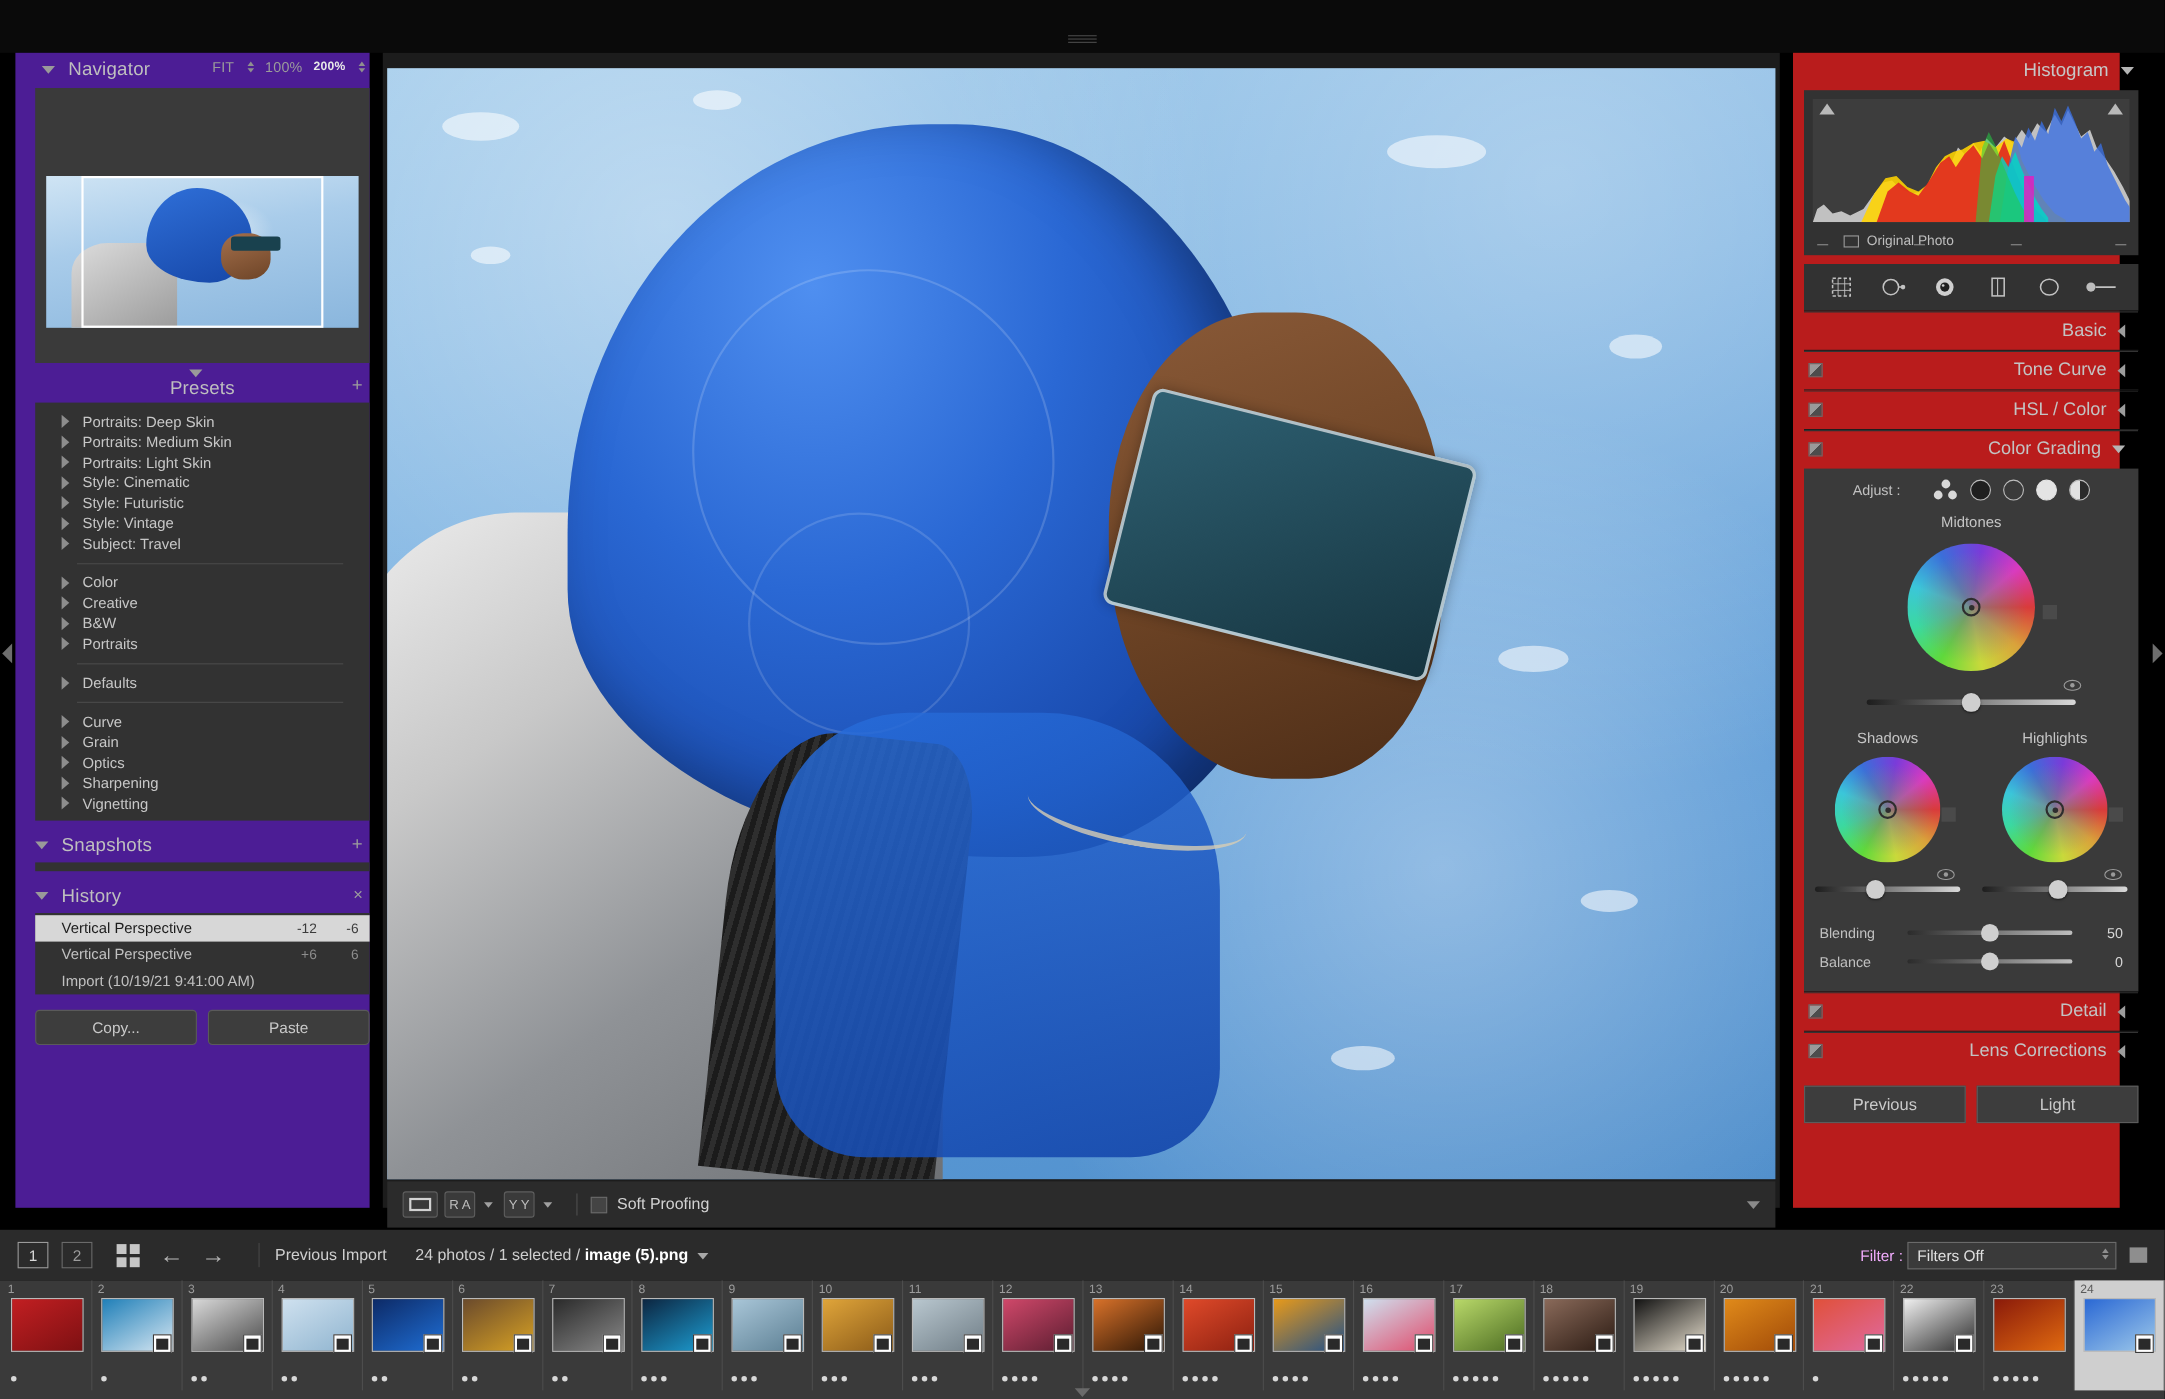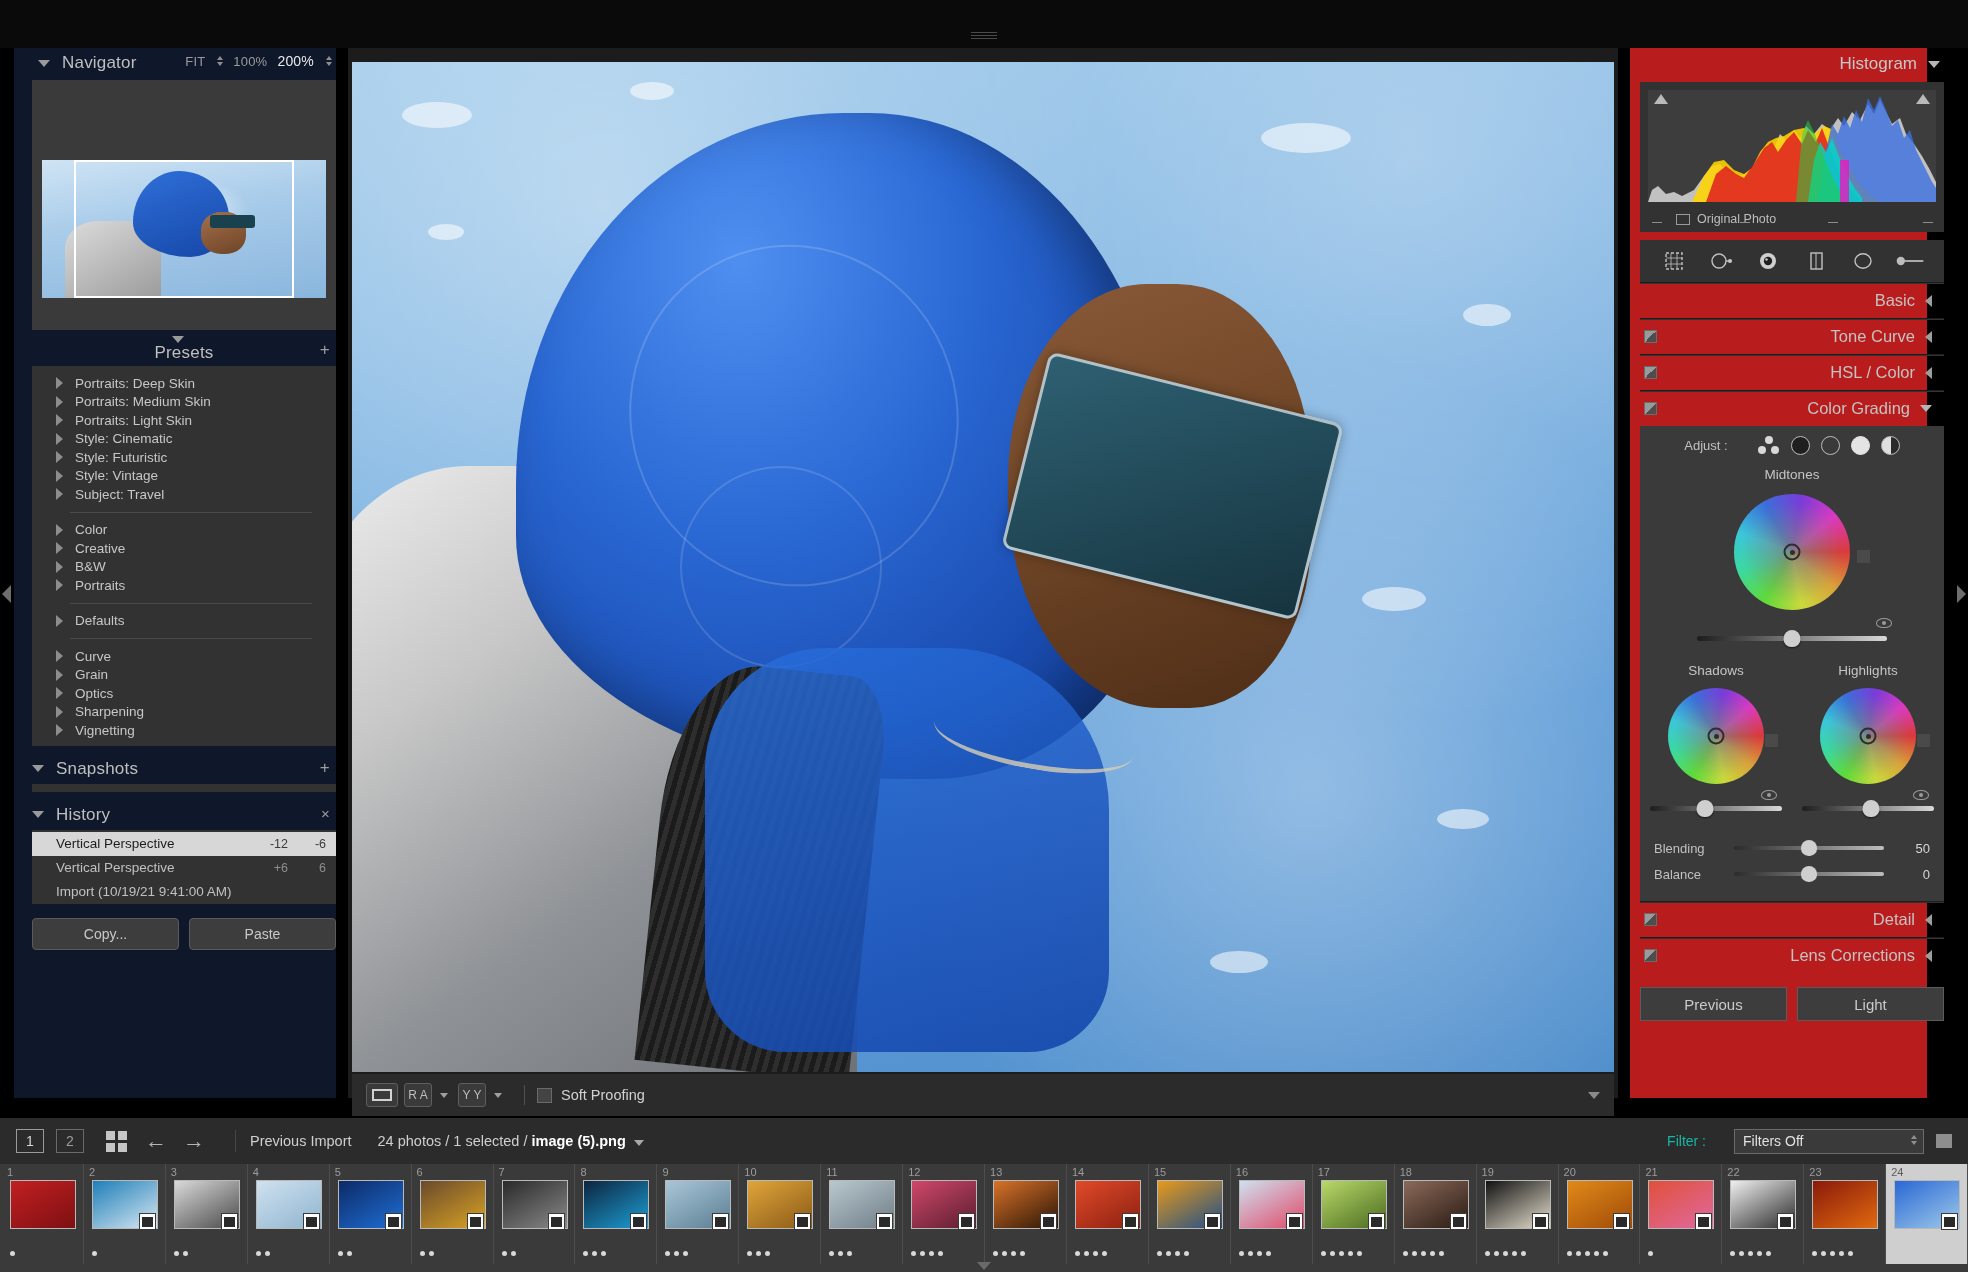--- a/index.html
+++ b/index.html
@@ -13,35 +13,35 @@
   .app { position: relative; width: 1968px; height: 1272px; background:#000; }
 
   
   .topbar { position:absolute; left:0; top:0; width:1968px; height:48px; background:#0a0a0a; }
   .topbar .grip { position:absolute; left:50%; top:32px; transform:translateX(-50%);
      width:26px; height:7px; }
   .topbar .grip i { display:block; height:1px; background:#4a4a4a; margin-bottom:2px;}
 
   
   .leftpanel { position:absolute; left:14px; top:48px; width:322px; height:1050px;
-     background:#0f172a; }
+     background:#4c1d95; }
   .lp-inner { position:absolute; left:18px; top:0; width:304px; height:100%; }
 
   .panel-head { height:30px; display:flex; align-items:center; color:#bfbfbf;
      font-size:17px; letter-spacing:.2px; position:relative; }
   .tri { width:0;height:0;border-left:6px solid transparent;border-right:6px solid transparent;
      border-top:7px solid #9a9a9a; margin-right:12px; }
   .tri.right { border:0; width:0;height:0;border-top:6px solid transparent;
      border-bottom:6px solid transparent;border-left:7px solid #8d8d8d; }
 
   .nav-head { padding-left:6px; }
   .nav-zooms { position:absolute; right:4px; top:5px; display:flex; align-items:center; gap:10px;
      font-size:13px; color:#9b9b9b; }
   .nav-zooms .z { cursor:default; }
-  .nav-zooms .z.on { color:#e8e8e8; font-weight:normal; font-size:14px; }
+  .nav-zooms .z.on { color:#e8e8e8; font-weight:bold; font-size:11px; }
   .stepper { display:inline-flex; flex-direction:column; gap:2px; margin-left:2px;}
   .stepper i { width:0;height:0;border-left:3.5px solid transparent;border-right:3.5px solid transparent; }
   .stepper i.up { border-bottom:4px solid #8f8f8f; }
   .stepper i.dn { border-top:4px solid #8f8f8f; }
 
   .nav-preview { position:relative; width:304px; height:250px; background:#3a3a3a;
      margin-top:2px; overflow:hidden; }
   .nav-photo { position:absolute; left:10px; top:80px; width:284px; height:138px;
      background:
        radial-gradient(ellipse 60px 40px at 58% 36%, rgba(255,255,255,.55), transparent 70%),
@@ -239,21 +239,21 @@
   .fb-grid { display:grid; grid-template-columns:9px 9px; grid-gap:3px; margin:0 18px 0 10px; }
   .fb-grid i { width:9px;height:9px;background:#c6c6c6; }
   .fb-arrow { color:#b4b4b4; font-size:22px; margin-right:16px; line-height:1; }
   .fb-sep { width:1px;height:22px;background:#474747; margin:0 14px; }
   .fb-txt { color:#cfcfcf; font-size:14.5px; margin-right:26px; }
   .fb-count { color:#cfcfcf; font-size:14.5px; }
   .fb-count b { color:#fff; font-weight:bold; }
   .fb-caret { display:inline-block; width:0;height:0;border-left:5px solid transparent;
      border-right:5px solid transparent;border-top:6px solid #a8a8a8; margin-left:8px; }
   .fb-right { margin-left:auto; display:flex; align-items:center; }
-  .fb-filter-lbl { color:#14b8a6; font-size:14px; margin-right:28px; }
+  .fb-filter-lbl { color:#f0abfc; font-size:14px; margin-right:4px; }
   .fb-select { width:190px;height:25px; background:#3a3a3a; border:1px solid #6a6a6a;
      color:#e0e0e0; font-size:14px; display:flex; align-items:center; padding:0 8px;
      position:relative; }
   .fb-select .stepper { position:absolute; right:6px; top:5px; }
   .fb-icon { width:16px;height:14px;background:#8e8e8e; margin-left:12px; }
 
   .filmstrip { position:absolute; left:0; top:1164px; width:1968px; height:108px;
      background:#3a3a3a; display:flex; align-items:flex-start; padding-left:2px; }
   .thumb { width:82px; height:100px; border-right:1px solid #4d4d4d; position:relative;
      padding-top:4px; }

